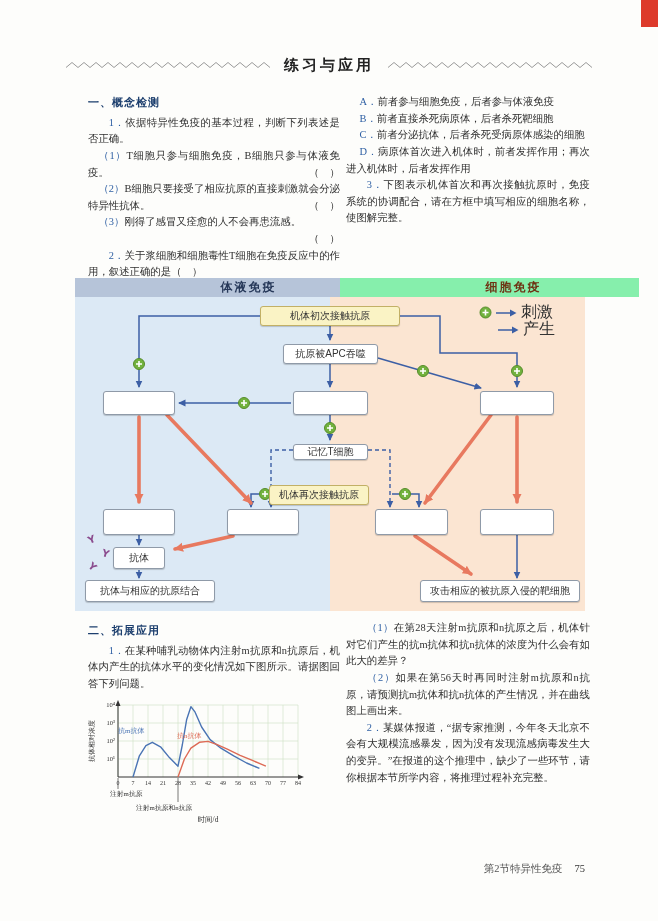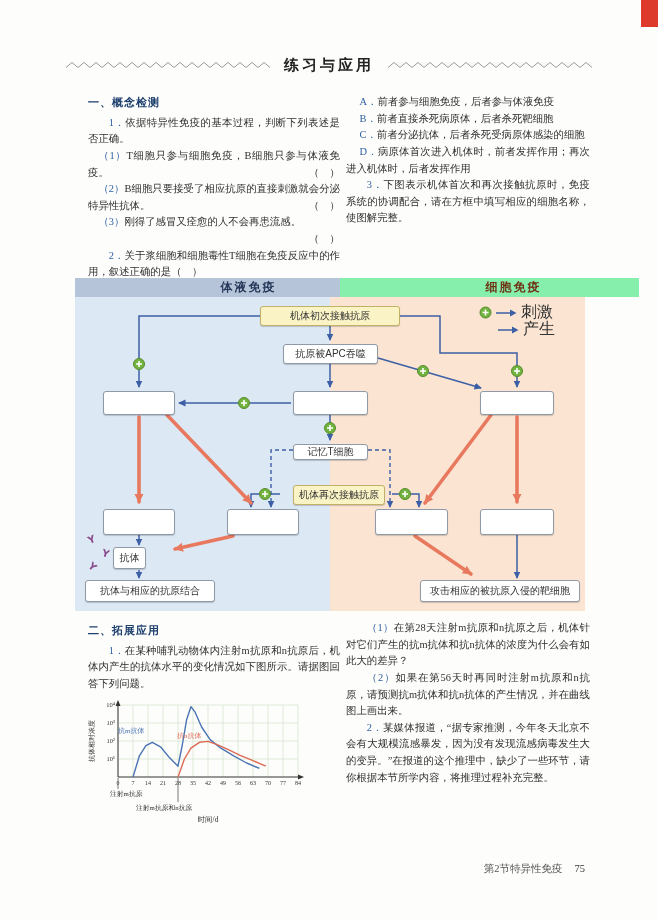--- a/index.html
+++ b/index.html
@@ -156,26 +156,26 @@
           </g>
       </g>
     </svg>
 
     <div class="dg-box yl" style="left:185px;top:28px;width:140px;height:20px;">机体初次接触抗原</div>
     <div class="dg-box" style="left:208px;top:66px;width:95px;height:20px;">抗原被APC吞噬</div>
     <div class="dg-box" style="left:28px;top:113px;width:72px;height:24px;"></div>
     <div class="dg-box" style="left:218px;top:113px;width:75px;height:24px;"></div>
     <div class="dg-box" style="left:405px;top:113px;width:74px;height:24px;"></div>
     <div class="dg-box" style="left:218px;top:166px;width:75px;height:16px;">记忆T细胞</div>
-    <div class="dg-box yl" style="left:218px;top:207px;width:92px;height:20px;">机体再次接触抗原</div>
+    <div class="dg-box yl" style="left:194px;top:207px;width:100px;height:20px;">机体再次接触抗原</div>
     <div class="dg-box" style="left:28px;top:231px;width:72px;height:26px;"></div>
     <div class="dg-box" style="left:152px;top:231px;width:72px;height:26px;"></div>
     <div class="dg-box" style="left:300px;top:231px;width:73px;height:26px;"></div>
     <div class="dg-box" style="left:405px;top:231px;width:74px;height:26px;"></div>
-    <div class="dg-box" style="left:38px;top:269px;width:33px;height:22px;">抗体</div>
+    <div class="dg-box" style="left:38px;top:269px;width:52px;height:22px;">抗体</div>
     <div class="dg-box" style="left:10px;top:302px;width:130px;height:22px;">抗体与相应的抗原结合</div>
     <div class="dg-box" style="left:345px;top:302px;width:160px;height:22px;">攻击相应的被抗原入侵的靶细胞</div>
 
     <div class="dg-legend">
       <div class="row">
         <svg width="13" height="13">
             <circle cx="6.5" cy="6.5" r="5.5" fill="#72b23e" stroke="#568c2b"></circle>
             <path d="M3.5 6.5H9.5M6.5 3.5V9.5" stroke="#fff" stroke-width="1.6"></path>
           </svg>
         <svg width="21" height="10">

